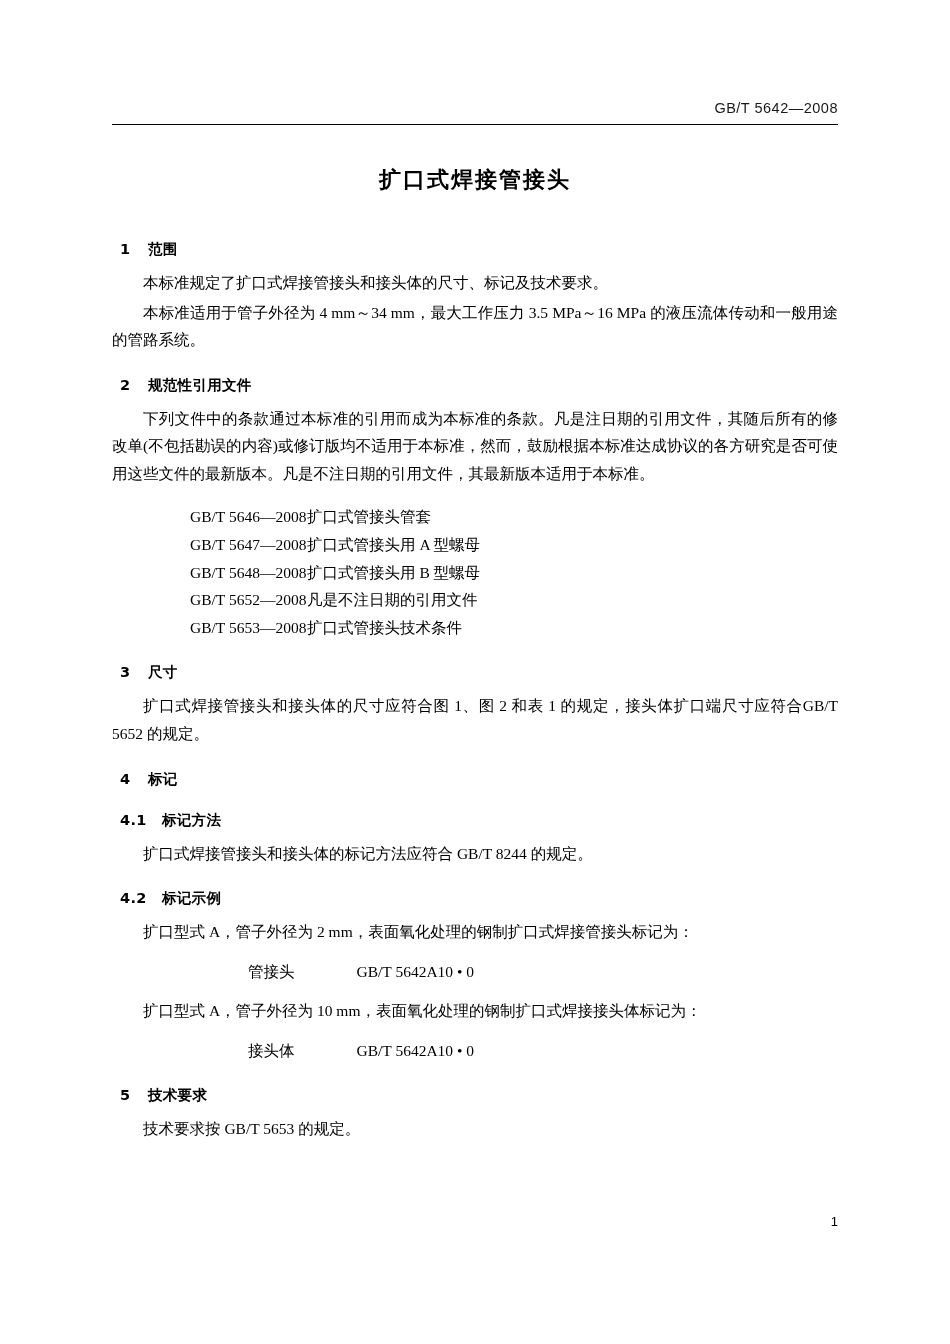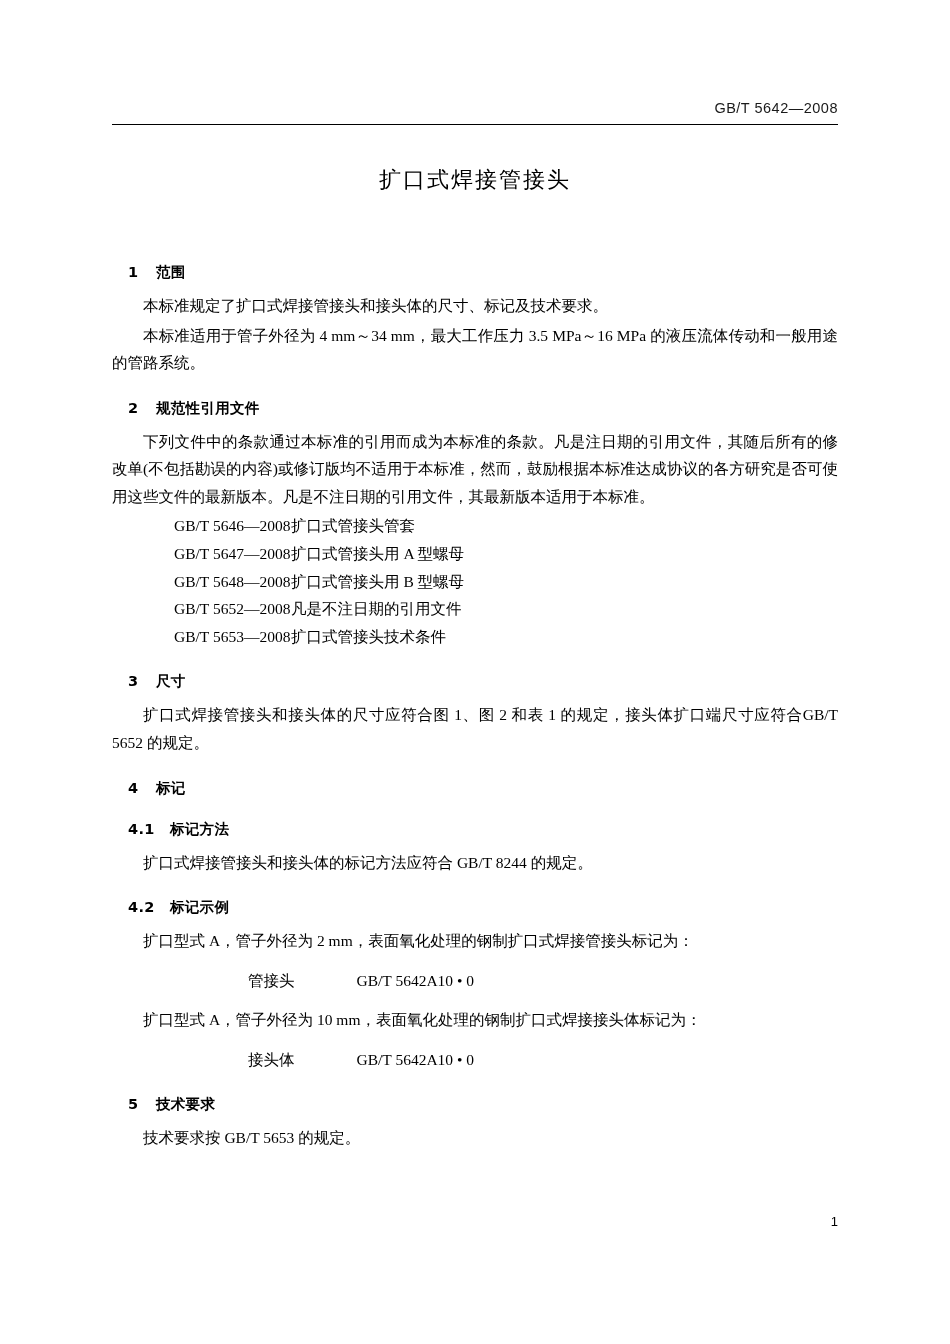--- a/index.html
+++ b/index.html
@@ -40,48 +40,48 @@
   .content {
     position: absolute;
     top: 165px;
     left: 112px;
     width: 726px;
   }
   .doc-title {
     text-align: center;
     font-family: "DejaVu Sans", sans-serif;
     font-size: 22px;
-    font-weight: normal;
+    font-weight: bold;
     letter-spacing: 2px;
-    margin: 0 0 68px 0;
+    margin: 0 0 45px 0;
     color: #000;
   }
   .sec-h {
     font-family: "DejaVu Sans", sans-serif;
     font-size: 14.5px;
     font-weight: bold;
-    margin: 22px 0 10px 16px;
+    margin: 22px 0 10px 8px;
     letter-spacing: 0.3px;
   }
   .sec-h .num {
     display: inline-block;
     min-width: 28px;
   }
   .sec-h.sub .num {
     min-width: 42px;
   }
   .para {
     font-size: 15.5px;
     line-height: 1.78;
     text-indent: 2em;
     margin: 0 0 2px 0;
     text-align: justify;
   }
   .reflist {
-    margin: 0;
+    margin: 16px;
     padding: 0;
     list-style: none;
   }
   .reflist li {
     font-size: 15.5px;
     line-height: 1.78;
     text-indent: 2em;
   }
   .reflist li .code {
     display: inline-block;

